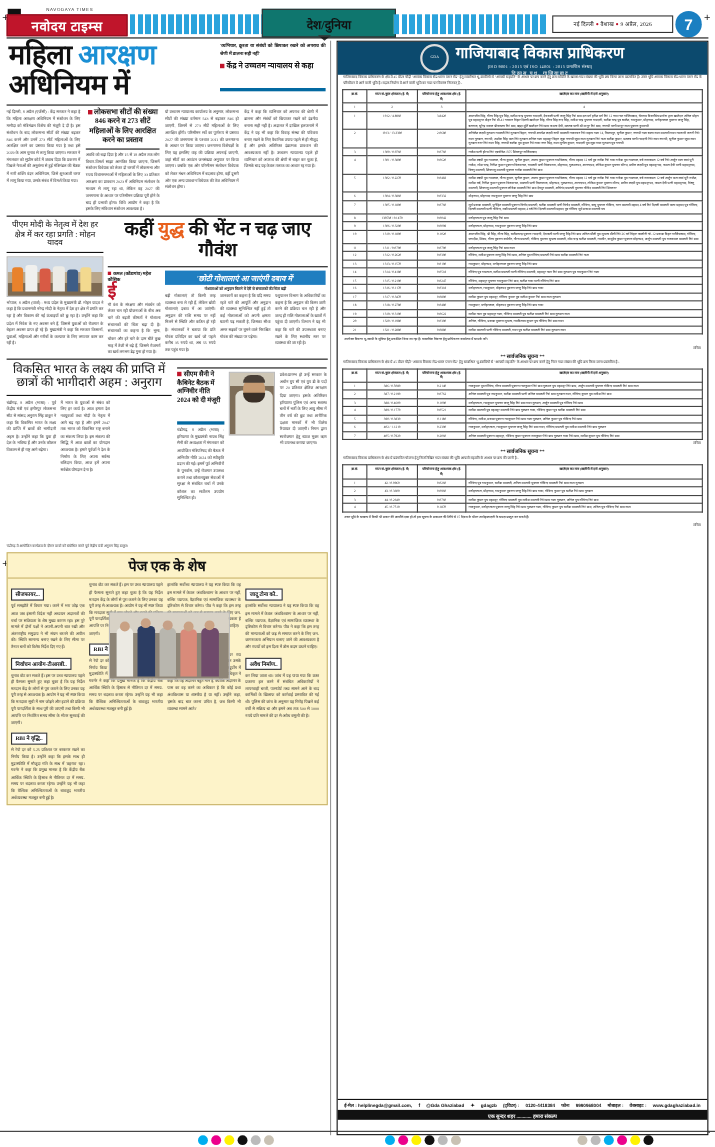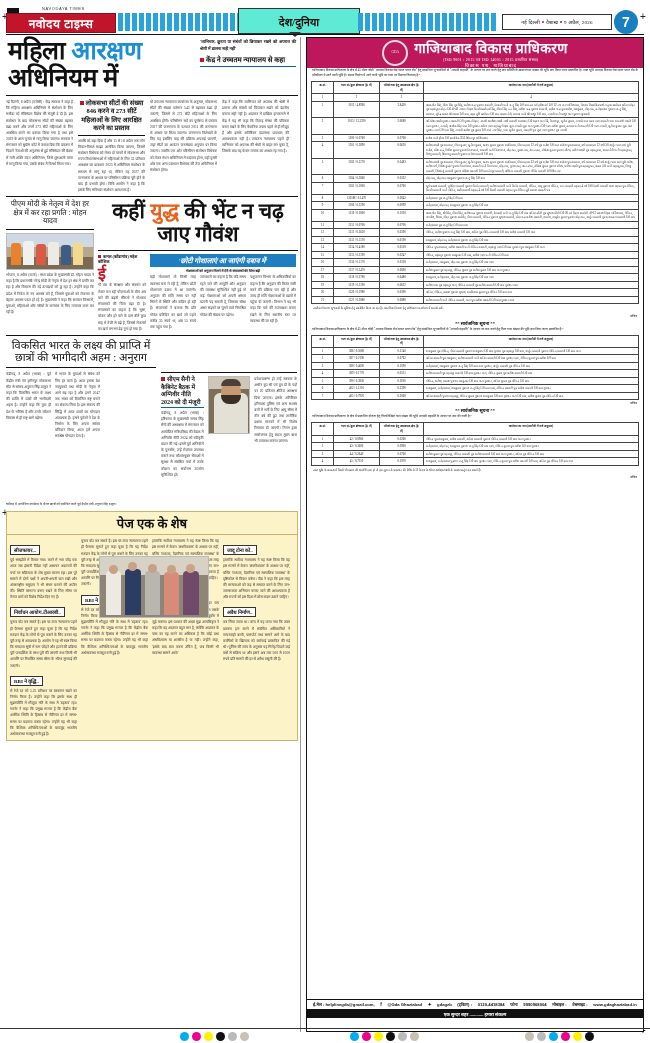--- a/index.html
+++ b/index.html
@@ -12,60 +12,60 @@
   
   .masthead{position:absolute;left:6px;top:8px;width:638px;height:25px;}
   .logo-box{position:absolute;left:0;top:5px;width:108px;height:18px;background:#c0152b;border:1px solid #8d0f1f;display:flex;align-items:center;justify-content:center;}
   .logo-box span{color:#fff;font-weight:bold;font-size:12px;letter-spacing:.5px;font-family:"Liberation Sans",sans-serif;}
   .logo-eng{position:absolute;left:36px;top:-2px;font-size:4px;letter-spacing:.6px;color:#333;font-family:"Liberation Sans",sans-serif;}
   .blk-left{position:absolute;left:1px;top:0px;width:12px;height:10px;background:#111;}
   .bars{position:absolute;top:5px;height:18px;background:
       repeating-linear-gradient(90deg,#29a3dc 0 5px,#ffffff 5px 7px);}
   .bars.l{left:112px;width:120px;}
   .bars.r{left:352px;width:140px;}
-  .section-tab{position:absolute;left:232px;top:0px;width:120px;height:24px;border:1px solid #333;background:#5eead4;display:flex;align-items:center;justify-content:center;}
+  .section-tab{position:absolute;left:232px;top:0px;width:120px;height:24px;border:1px solid #333;background:#0f766e;display:flex;align-items:center;justify-content:center;}
   .section-tab span{font-size:11px;font-weight:bold;}
   .tab-notch{position:absolute;left:283px;top:24px;width:0;height:0;border-left:6px solid transparent;border-right:6px solid transparent;border-top:5px solid #333;}
   .dateline{position:absolute;left:496px;top:6px;width:108px;height:14px;border:1px solid #333;background:#fff;display:flex;align-items:center;justify-content:center;gap:2px;}
   .dateline span{font-size:5px;letter-spacing:.2px;}
   .dot{width:2px;height:2px;background:#c0152b;border-radius:50%;display:inline-block;}
   .pagecirc{position:absolute;left:608px;top:2px;width:24px;height:24px;border-radius:50%;background:#1a7fc1;color:#fff;display:flex;align-items:center;justify-content:center;font-size:14px;font-weight:bold;font-family:"Liberation Sans",sans-serif;}
   .rulethin{position:absolute;left:6px;top:34px;width:638px;height:1px;background:#111;}
 
   
   .left{position:absolute;left:6px;top:37px;width:292px;height:998px;}
   .vsep{position:absolute;left:300px;top:37px;width:1px;height:995px;background:#999;}
 
   h1.main{margin:0;padding:0 2px;font-size:25px;line-height:1.08;font-weight:bold;letter-spacing:-.3px;}
   h1.main .hl{color:#1a8fd4;}
   .hrule{height:1px;background:#111;margin:4px 0 3px;}
   .body-txt{font-size:3.6px;line-height:1.72;text-align:justify;color:#2a2a2a;}
 
-  .bullet-head{font-size:7px;font-weight:bold;line-height:1.25;border-bottom:1px solid #0369a1;padding-bottom:1px;margin-bottom:2px;}
+  .bullet-head{font-size:7px;font-weight:bold;line-height:1.25;border-bottom:3px solid #0369a1;padding-bottom:15px;margin-bottom:2px;}
   .sq{display:inline-block;width:4px;height:4px;background:#c0152b;margin-right:2px;}
 
   .boxhead{font-size:6.5px;font-weight:bold;line-height:1.3;text-align:center;border-bottom:1px solid #111;padding-bottom:2px;margin-bottom:2px;}
 
-  h2.sec{margin:0;font-size:21px;line-height:1.1;font-weight:bold;text-align:center;}
+  h2.sec{margin:0;font-size:17px;line-height:1.1;font-weight:bold;text-align:center;}
   h2.sec .hl-or{color:#e8601c;}
   h3.subl{margin:0;font-size:12.5px;line-height:1.12;font-weight:normal;text-align:left;}
 
   .ribbon{background:#1f7ec0;color:#fff;text-align:center;font-size:7px;font-weight:bold;padding:2px 0;font-style:italic;}
   .kicker{font-size:4.2px;font-weight:bold;}
 
   .photo{position:relative;overflow:hidden;border:1px solid #bbb;}
   .caption{font-size:3.2px;line-height:1.5;color:#333;padding-top:1px;}
 
   .pageone{background:#fdf3c9;border:1px solid #c9b46b;margin-top:4px;}
   .pageone-t{text-align:center;font-size:13px;font-weight:bold;padding:2px 0;border-bottom:1px solid #c9b46b;}
   .jump-h{border:1px solid #333;background:#fff;font-size:5px;font-weight:bold;padding:1px 3px;display:inline-block;margin:0 0 2px 0;}
 
   
   .adv{position:absolute;left:306px;top:37px;width:338px;height:995px;border:1px solid #111;background:#fff;box-sizing:border-box;}
-  .adv-head{background:#be185d;color:#fff;height:30px;display:flex;align-items:center;justify-content:center;gap:6px;}
+  .adv-head{background:#0c4a6e;color:#fff;height:30px;display:flex;align-items:center;justify-content:center;gap:6px;}
   .seal{width:22px;height:22px;border-radius:50%;border:2px solid #ddd;display:flex;align-items:center;justify-content:center;font-size:3.5px;color:#eee;text-align:center;line-height:1;}
   .adv-t1{font-size:14px;font-weight:bold;letter-spacing:.3px;}
   .adv-t2{font-size:3.8px;letter-spacing:.3px;}
   .adv-t3{font-size:4.6px;letter-spacing:1px;}
   .adv-notice{text-align:center;font-size:7px;font-weight:bold;padding:4px 0 2px;}
   .adv-p{font-size:3.2px;line-height:1.55;text-align:justify;padding:0 5px 3px;color:#222;}
   .adv-sub{text-align:center;font-size:4.6px;font-weight:bold;padding:2px 0 1px;}
 
   table.gt{width:100%;border-collapse:collapse;table-layout:fixed;}
   table.gt th,table.gt td{border:1px solid #444;font-size:3px;line-height:1.5;padding:1px 2px;vertical-align:top;color:#222;}
@@ -186,21 +186,21 @@
               <div style="width:46px;" class="body-txt">जानकारों का कहना है कि यदि समय रहते चारे की आपूर्ति और अनुदान की व्यवस्था सुनिश्चित नहीं हुई तो कई गोशालाओं को अपनी क्षमता घटानी पड़ सकती है, जिसका सीधा असर सड़कों पर घूमने वाले निराश्रित गोवंश की संख्या पर पड़ेगा।</div>
               <div style="width:46px;" class="body-txt">पशुपालन विभाग के अधिकारियों का कहना है कि अनुदान की किस्त जारी करने की प्रक्रिया चल रही है और जल्द ही राशि गोशालाओं के खातों में पहुंचा दी जाएगी। विभाग ने यह भी कहा कि चारे की उपलब्धता बनाए रखने के लिए स्थानीय स्तर पर व्यवस्था की जा रही है।</div>
             </div>
           </div>
         </div>
       </div>
     </div>
 
     <div class="hrule" style="margin-top:3px;"></div>
 
-    <div style="display:flex;gap:5px;margin-top:2px;align-items:center;">
+    <div style="display:flex;gap:5px;margin-top:2px;">
 
       <div style="width:150px;">
         <h3 class="subl" style="text-align:center;font-size:11px;">विकसित भारत के लक्ष्य की प्राप्ति में छात्रों की भागीदारी अहम : अनुराग</h3>
         <div class="hrule"></div>
         <div style="display:flex;gap:4px;">
           <div style="width:45px;" class="body-txt">चंडीगढ़, 8 अप्रैल (भाषा) : पूर्व केंद्रीय मंत्री एवं हमीरपुर लोकसभा सीट से सांसद अनुराग सिंह ठाकुर ने कहा कि विकसित भारत के लक्ष्य की प्राप्ति में छात्रों की भागीदारी अहम है। उन्होंने कहा कि युवा ही देश के भविष्य हैं और उनके कौशल विकास से ही राष्ट्र आगे बढ़ेगा।</div>
           <div style="width:45px;" class="body-txt">में भारत के युवाओं से संबंध को लिए हर कार्य है। आज हमारा देश नवयुवकों तथा मोदी के नेतृत्व में आगे बढ़ रहा है और हमने 2047 तक भारत को विकसित राष्ट्र बनाने का संकल्प लिया है। इस संकल्प की सिद्धि में आज छात्रों का योगदान आवश्यक है। हमारे पूर्वजों ने देश के निर्माण के लिए अपना सर्वस्व बलिदान किया, आज हमें अपना सर्वश्रेष्ठ योगदान देना है।</div>
           <div style="width:52px;"></div>
         </div>
         <div class="photo" style="position:absolute;left:93px;top:519px;width:108px;height:60px;background:

